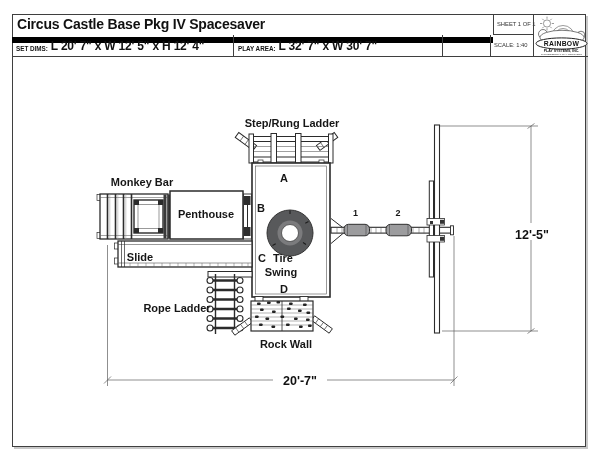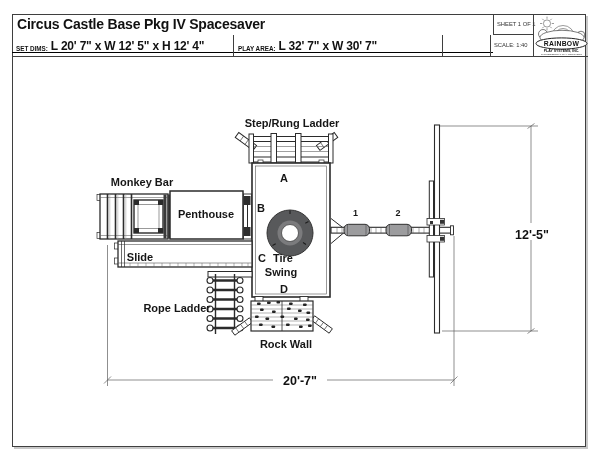--- a/index.html
+++ b/index.html
@@ -1,19 +1,19 @@
 <!DOCTYPE html>
 <html><head>
 <meta charset="utf-8">
 <style>
   html,body{margin:0;padding:0;background:#fff}
   body{width:600px;height:462px;position:relative;font-family:"Liberation Sans",sans-serif;color:#111;overflow:hidden}
   .frame{position:absolute;left:12px;top:14px;width:574px;height:433px;border:1px solid #3f3f3f;box-shadow:2px 2px 0 #c8c8c8;box-sizing:border-box}
   .cell{position:absolute;box-sizing:border-box}
-  .c-title{left:12px;top:14px;width:481px;height:39px;border-bottom:1px solid #000000;font-weight:bold;font-size:14px;letter-spacing:-.2px;line-height:20px;padding-left:5px;white-space:nowrap}
+  .c-title{left:12px;top:14px;width:481px;height:29px;border-bottom:6px solid #000000;font-weight:bold;font-size:14px;letter-spacing:-.2px;line-height:20px;padding-left:5px;white-space:nowrap}
   .c-sheet{left:493px;top:14px;width:40px;height:21px;border-left:1px solid #3f3f3f;border-bottom:1px solid #3f3f3f;font-size:5.8px;color:#333;padding:7px 0 0 3px;white-space:nowrap}
   .c-logo{left:533px;top:14px;width:55px;height:43px;border-left:1px solid #3f3f3f;border-bottom:1px solid #3f3f3f}
   .c-setdims{left:12px;top:35px;width:221px;height:22px;border-bottom:1px solid #3f3f3f;display:flex;align-items:flex-end;padding:0 0 3px 4px}
   .c-playarea{left:233px;top:35px;width:209px;height:22px;border-left:1px solid #3f3f3f;border-bottom:1px solid #3f3f3f;display:flex;align-items:flex-end;padding:0 0 3px 4px}
   .c-empty{left:442px;top:35px;width:48px;height:22px;border-left:1px solid #3f3f3f;border-bottom:1px solid #3f3f3f}
   .c-scale{left:490px;top:35px;width:43px;height:22px;border-left:1px solid #3f3f3f;border-bottom:1px solid #3f3f3f;font-size:5.8px;color:#333;line-height:20px;padding-left:3px;white-space:nowrap}
   .dims-label{font-size:6.3px;font-weight:bold;margin-right:3px;padding-bottom:1px;white-space:nowrap}
   .dims-value{font-size:12px;font-weight:bold;letter-spacing:-.2px;white-space:nowrap}
   svg.drawing{position:absolute;left:0;top:0;width:600px;height:462px}
   svg.logo{width:55px;height:42px;display:block;margin-top:1px}

